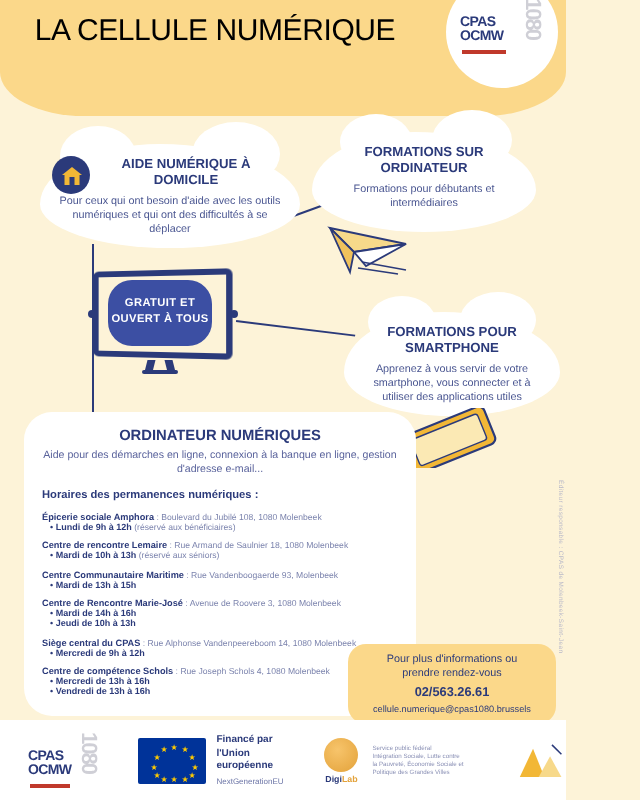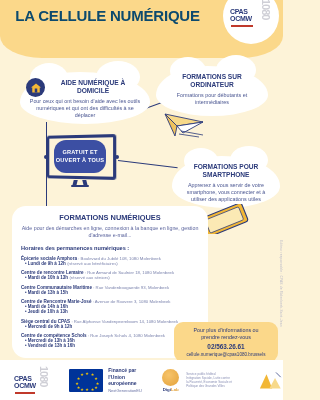--- a/index.html
+++ b/index.html
@@ -13,22 +13,22 @@
   
   .header {
     position:absolute; left:0; top:0; width:283px; height:58px;
     background:#fbd88a;
     border-bottom-left-radius:42px 22px;
     border-bottom-right-radius:42px 22px;
     overflow:hidden;
   }
   .header .hdr-inner { position:absolute; left:0; top:8px; width:215px; text-align:center; }
   .title {
-    font-size:15px; font-weight:bold; letter-spacing:-0.2px;
-    color:#0c4a6e; line-height:16px;
+    font-size:15px; font-weight:normal; letter-spacing:-0.2px;
+    color:#000000; line-height:16px;
   }
   .subtitle {
     margin-top:4px; font-size:7.2px; font-weight:bold;
     letter-spacing:0.1px; color:#2b3a7a;
   }
   .logo-badge {
     position:absolute; right:4px; top:-12px; width:56px; height:56px;
     background:#fff; border-radius:50%;
     display:flex; align-items:center; justify-content:center;
   }
@@ -234,21 +234,21 @@
 
 <svg class="bulb" viewBox="0 0 30 40">
   <circle cx="15" cy="15" r="12" fill="#f7d98a" stroke="#2b3a7a" stroke-width="1.2"></circle>
   <circle cx="15" cy="15" r="6" fill="#dfe6f5" stroke="#2b3a7a" stroke-width="0.9"></circle>
   <path d="M15 10 L15 20 M11 13 L19 17 M19 13 L11 17" stroke="#2b3a7a" stroke-width="0.7"></path>
   <rect x="9" y="25" width="12" height="5" rx="1.5" fill="#2b3a7a"></rect>
   <rect x="11" y="30" width="8" height="4" rx="2" fill="#2b3a7a"></rect>
 </svg>
 
 <div class="panel">
-  <div class="panel-title">FORMATIONS NUMÉRIQUES</div>
+  <div class="panel-title">ORDINATEUR NUMÉRIQUES</div>
   <div class="panel-sub">Aide pour des démarches en ligne, connexion à la banque en ligne, gestion d'adresse e-mail...</div>
   <div class="hours-head">Horaires des permanences numériques :</div>
 
   <div class="loc">
     <div class="loc-name"><span>Épicerie sociale Amphora</span><span class="loc-addr"> : Boulevard du Jubilé 108, 1080 Molenbeek</span></div>
     <div class="loc-day"><span class="bullet">•</span> <span>Lundi de 9h à 12h</span> <span class="loc-note">(réservé aux bénéficiaires)</span></div>
   </div>
 
   <div class="loc">
     <div class="loc-name"><span>Centre de rencontre Lemaire</span><span class="loc-addr"> : Rue Armand de Saulnier 18, 1080 Molenbeek</span></div>

